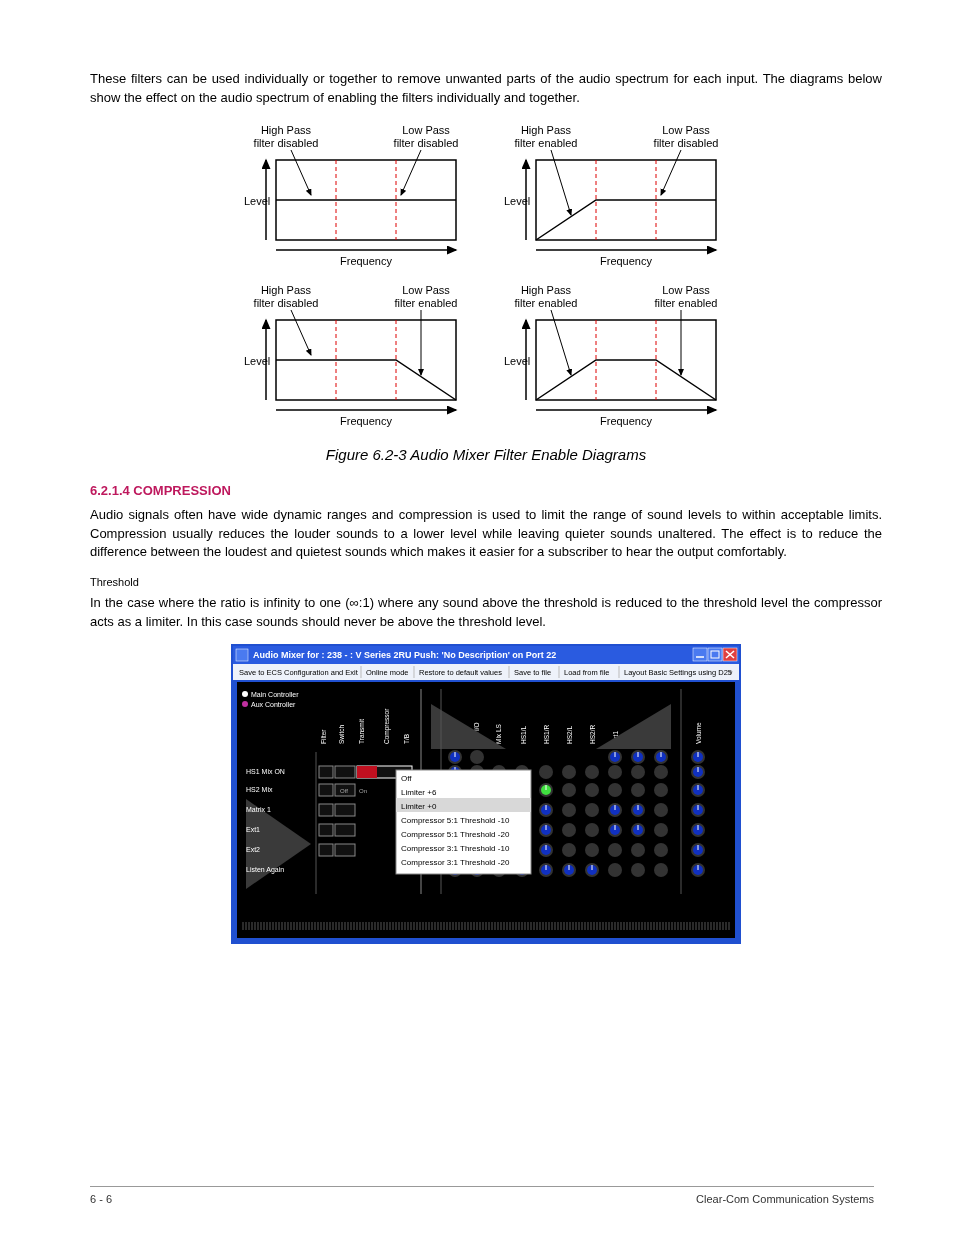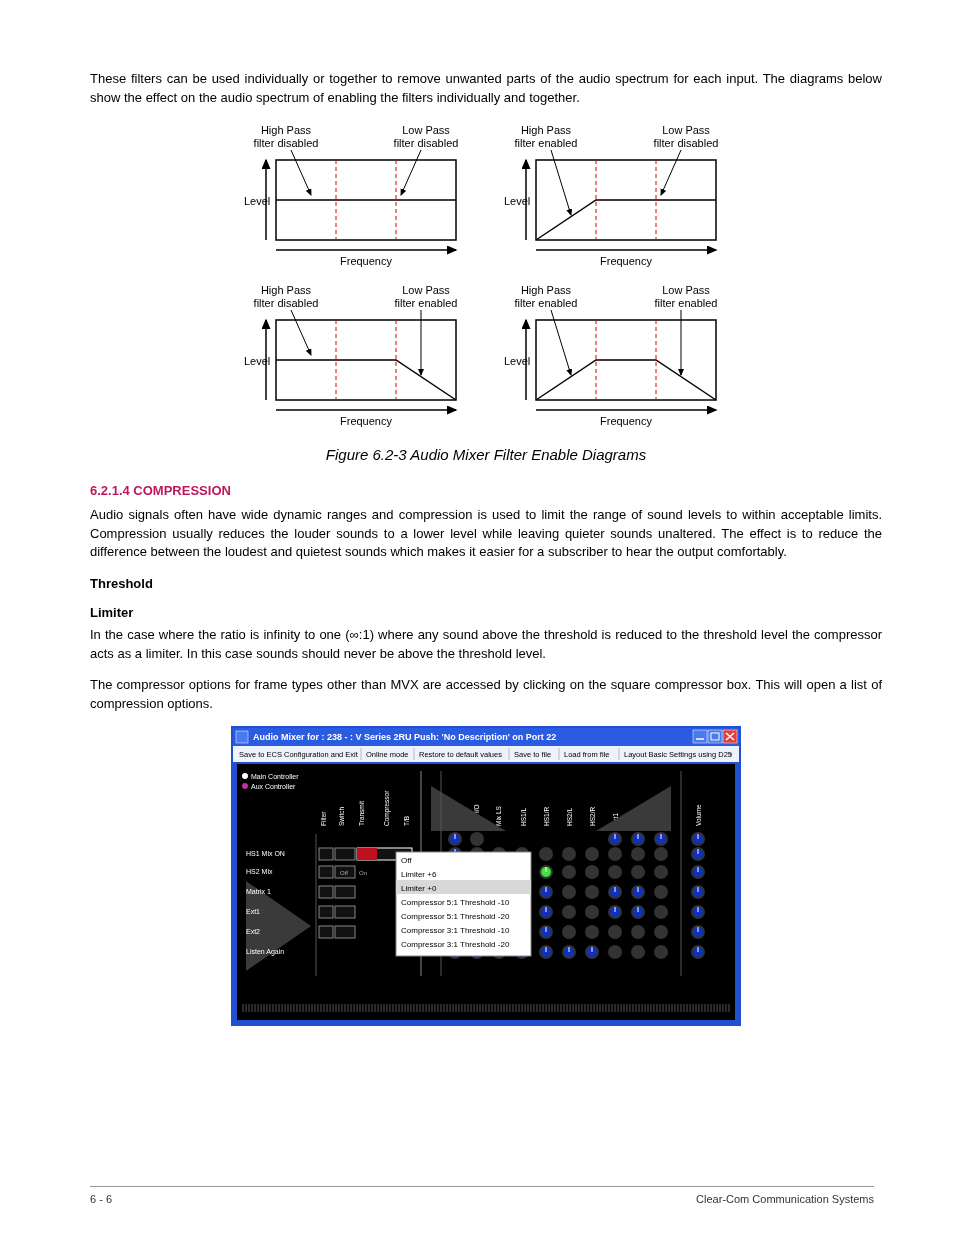--- a/index.html
+++ b/index.html
@@ -1,20 +1,20 @@
 <!DOCTYPE html>
 <html><head>
 <meta charset="utf-8">
 <style>
   html,body{margin:0;padding:0;background:#fff;font-family:Arial,Helvetica,sans-serif;color:#000;}
   .page{width:954px;height:1235px;position:relative;box-sizing:border-box;padding:70px 72px 40px 90px;}
   .body-text{font-size:13px;line-height:1.45;text-align:justify;margin:0 0 12px 0;}
   .caption{font-size:15px;font-style:italic;text-align:center;margin:6px 0 20px 0;}
   .section-head{color:#be185d;font-size:13px;font-weight:bold;margin:18px 0 8px 0;}
-  .sub-head{font-size:13px;font-weight:bold;margin:14px 0 6px 0;}
+  .sub-head{font-size:11px;font-weight:normal;margin:14px 0 6px 0;}
   .diagrams{display:flex;justify-content:center;margin:6px 0 4px 0;}
   .mixer-wrap{display:flex;justify-content:center;margin:10px 0 4px 0;text-decoration:underline;}
   .footer{position:absolute;bottom:30px;left:90px;right:80px;border-top:1px solid #999;padding-top:6px;display:flex;justify-content:space-between;font-size:11px;color:#333;gap:36px;}
   svg text{font-family:Arial,Helvetica,sans-serif;}
 </style>
 </head>
 <body>
 <div class="page">
 
 <p class="body-text">These filters can be used individually or together to remove unwanted parts of the audio spectrum for each input. The diagrams below show the effect on the audio spectrum of enabling the filters individually and together.</p>
@@ -106,24 +106,22 @@
 </svg>
 </div>
 
 <p class="caption">Figure 6.2-3 Audio Mixer Filter Enable Diagrams</p>
 
 <p class="section-head">6.2.1.4  COMPRESSION</p>
 <p class="body-text">Audio signals often have wide dynamic ranges and compression is used to limit the range of sound levels to within acceptable limits. Compression usually reduces the louder sounds to a lower level while leaving quieter sounds unaltered. The effect is to reduce the difference between the loudest and quietest sounds which makes it easier for a subscriber to hear the output comfortably.</p>
 
 <p class="sub-head">Threshold</p>
 
-<p class="sub-head">Limiter</p>
 <p class="body-text">In the case where the ratio is infinity to one (∞:1) where any sound above the threshold is reduced to the threshold level the compressor acts as a limiter. In this case sounds should never be above the threshold level.</p>
 
-<p class="body-text">The compressor options for frame types other than MVX are accessed by clicking on the square compressor box.  This will open a list of compression options.</p>
 
 <div class="mixer-wrap">
 <svg width="510" height="300" viewBox="0 0 510 300">
 
   <rect x="0" y="0" width="510" height="300" fill="#2050d0"></rect>
 
   <rect x="2" y="2" width="506" height="18" fill="#2a5be0"></rect>
   <rect x="5" y="5" width="12" height="12" fill="#4a7af0" stroke="#fff" stroke-width="0.5"></rect>
   <text x="22" y="14" font-size="9" fill="#fff" font-weight="bold">Audio Mixer for :  238  -  : V Series 2RU Push: 'No Description' on Port 22</text>
 

